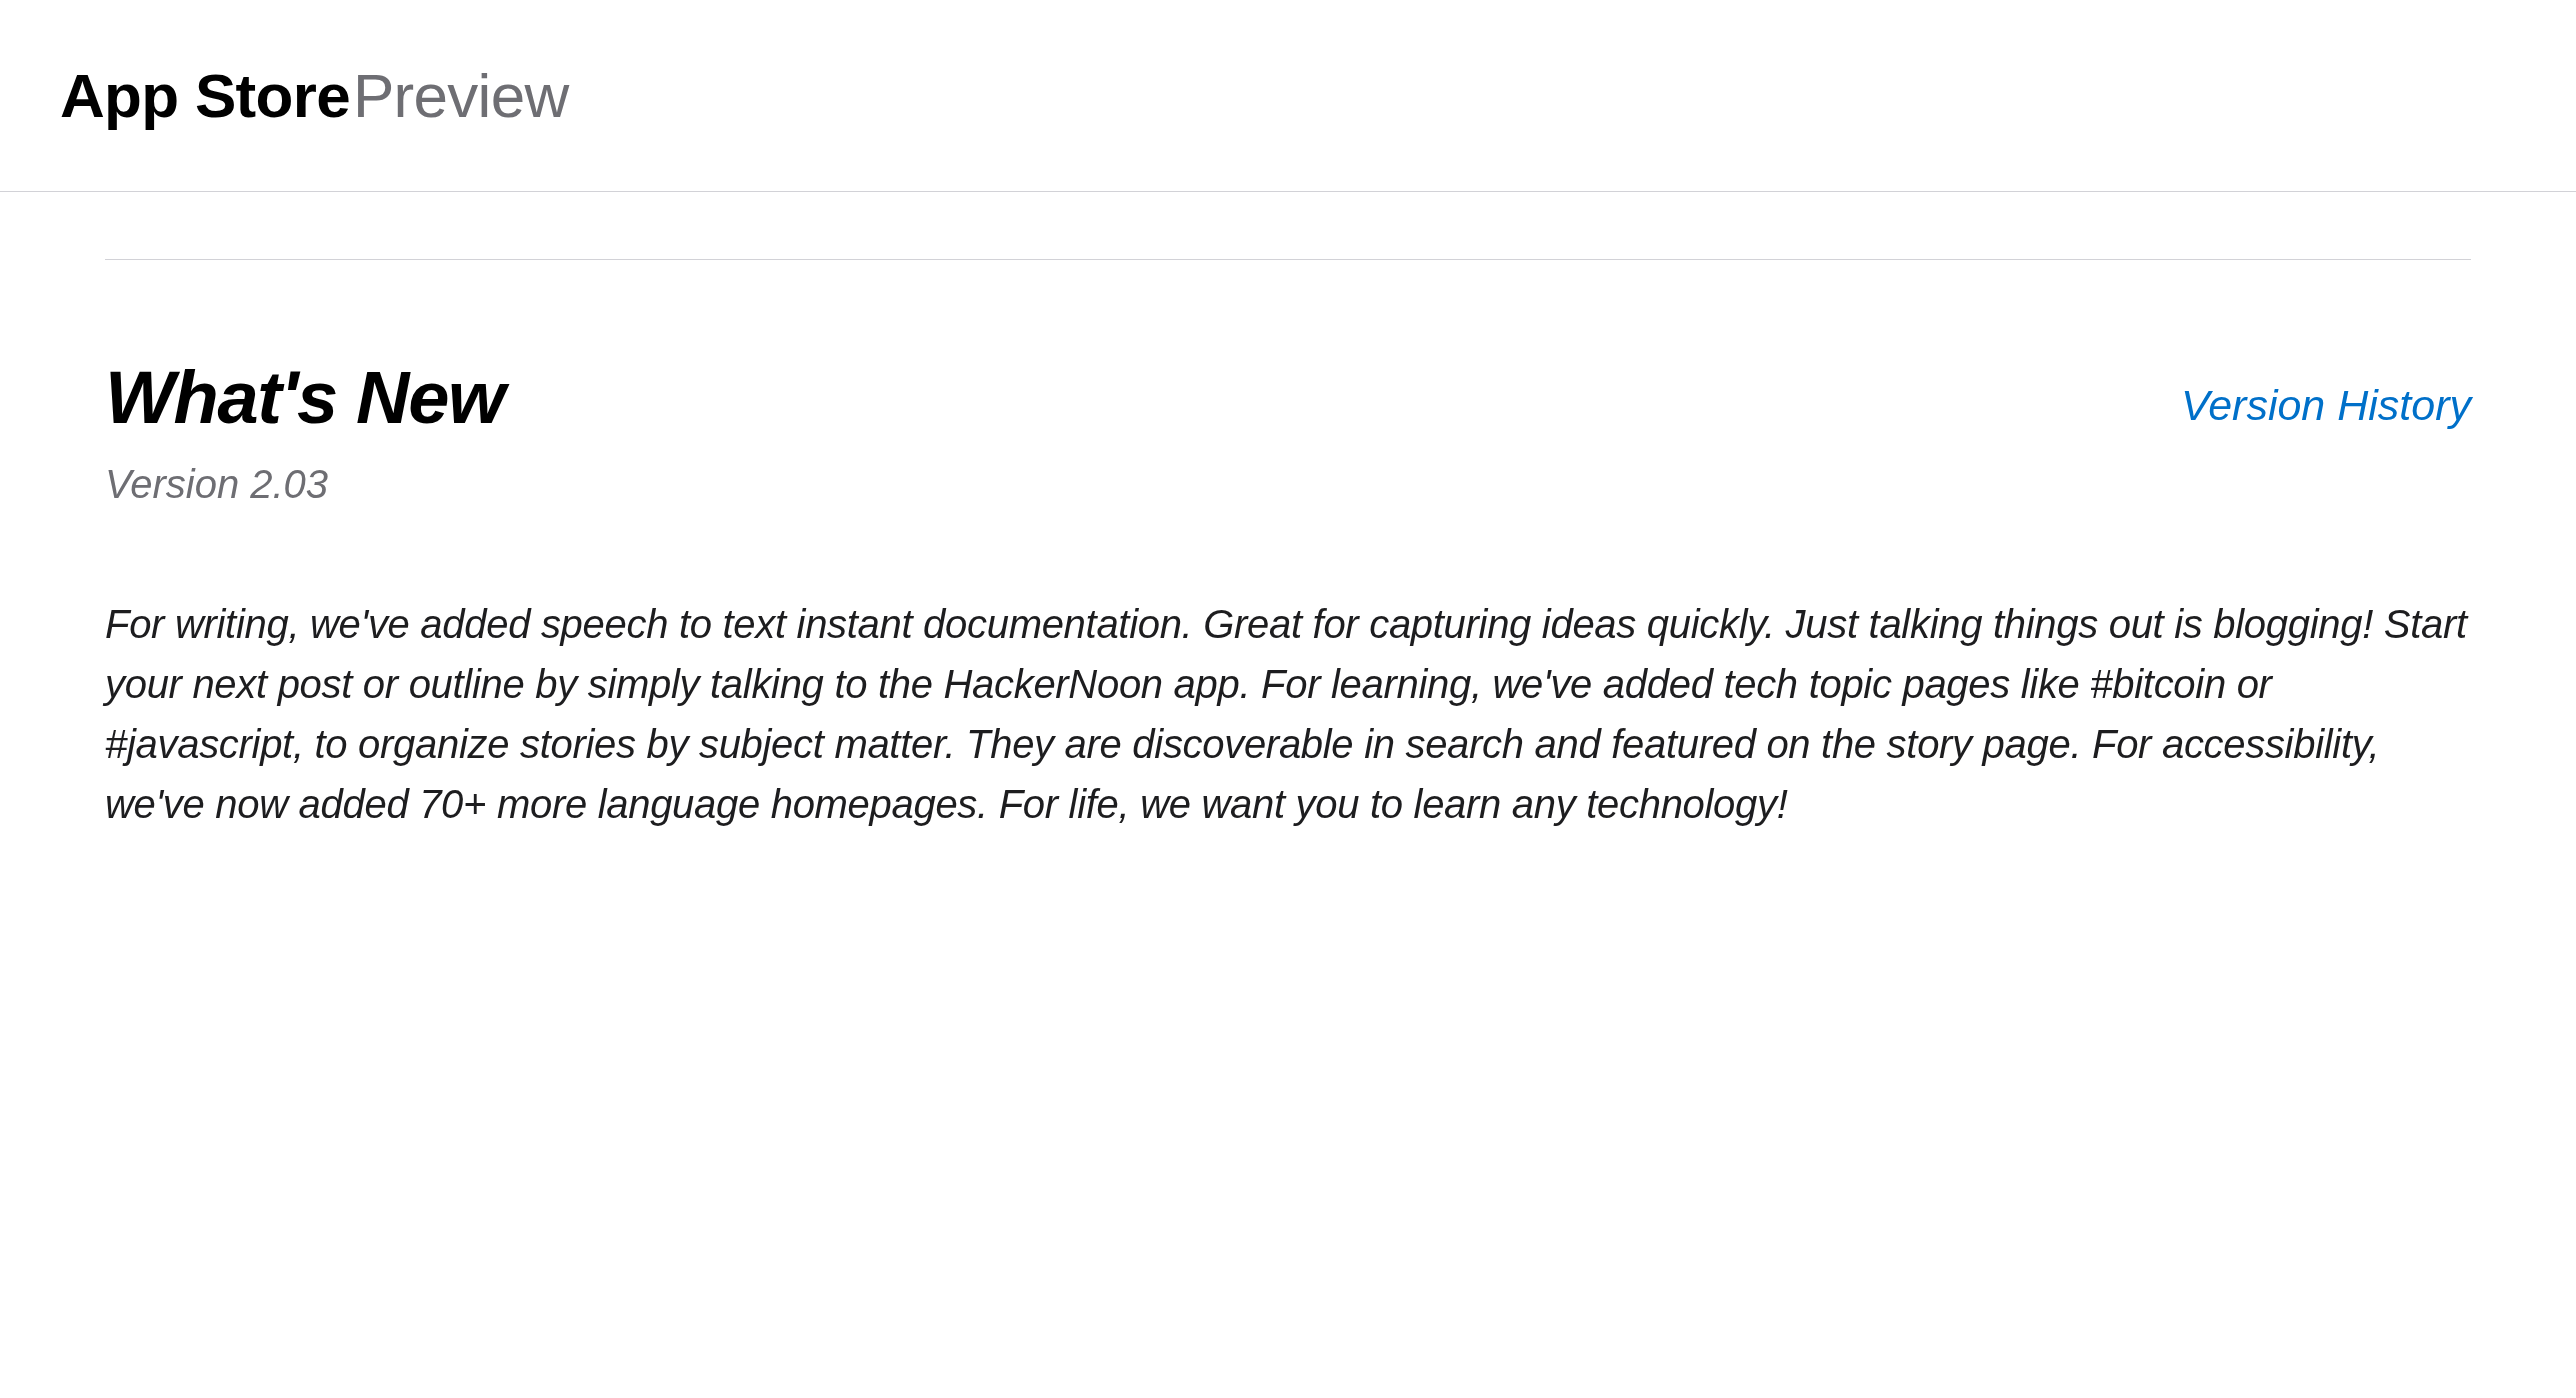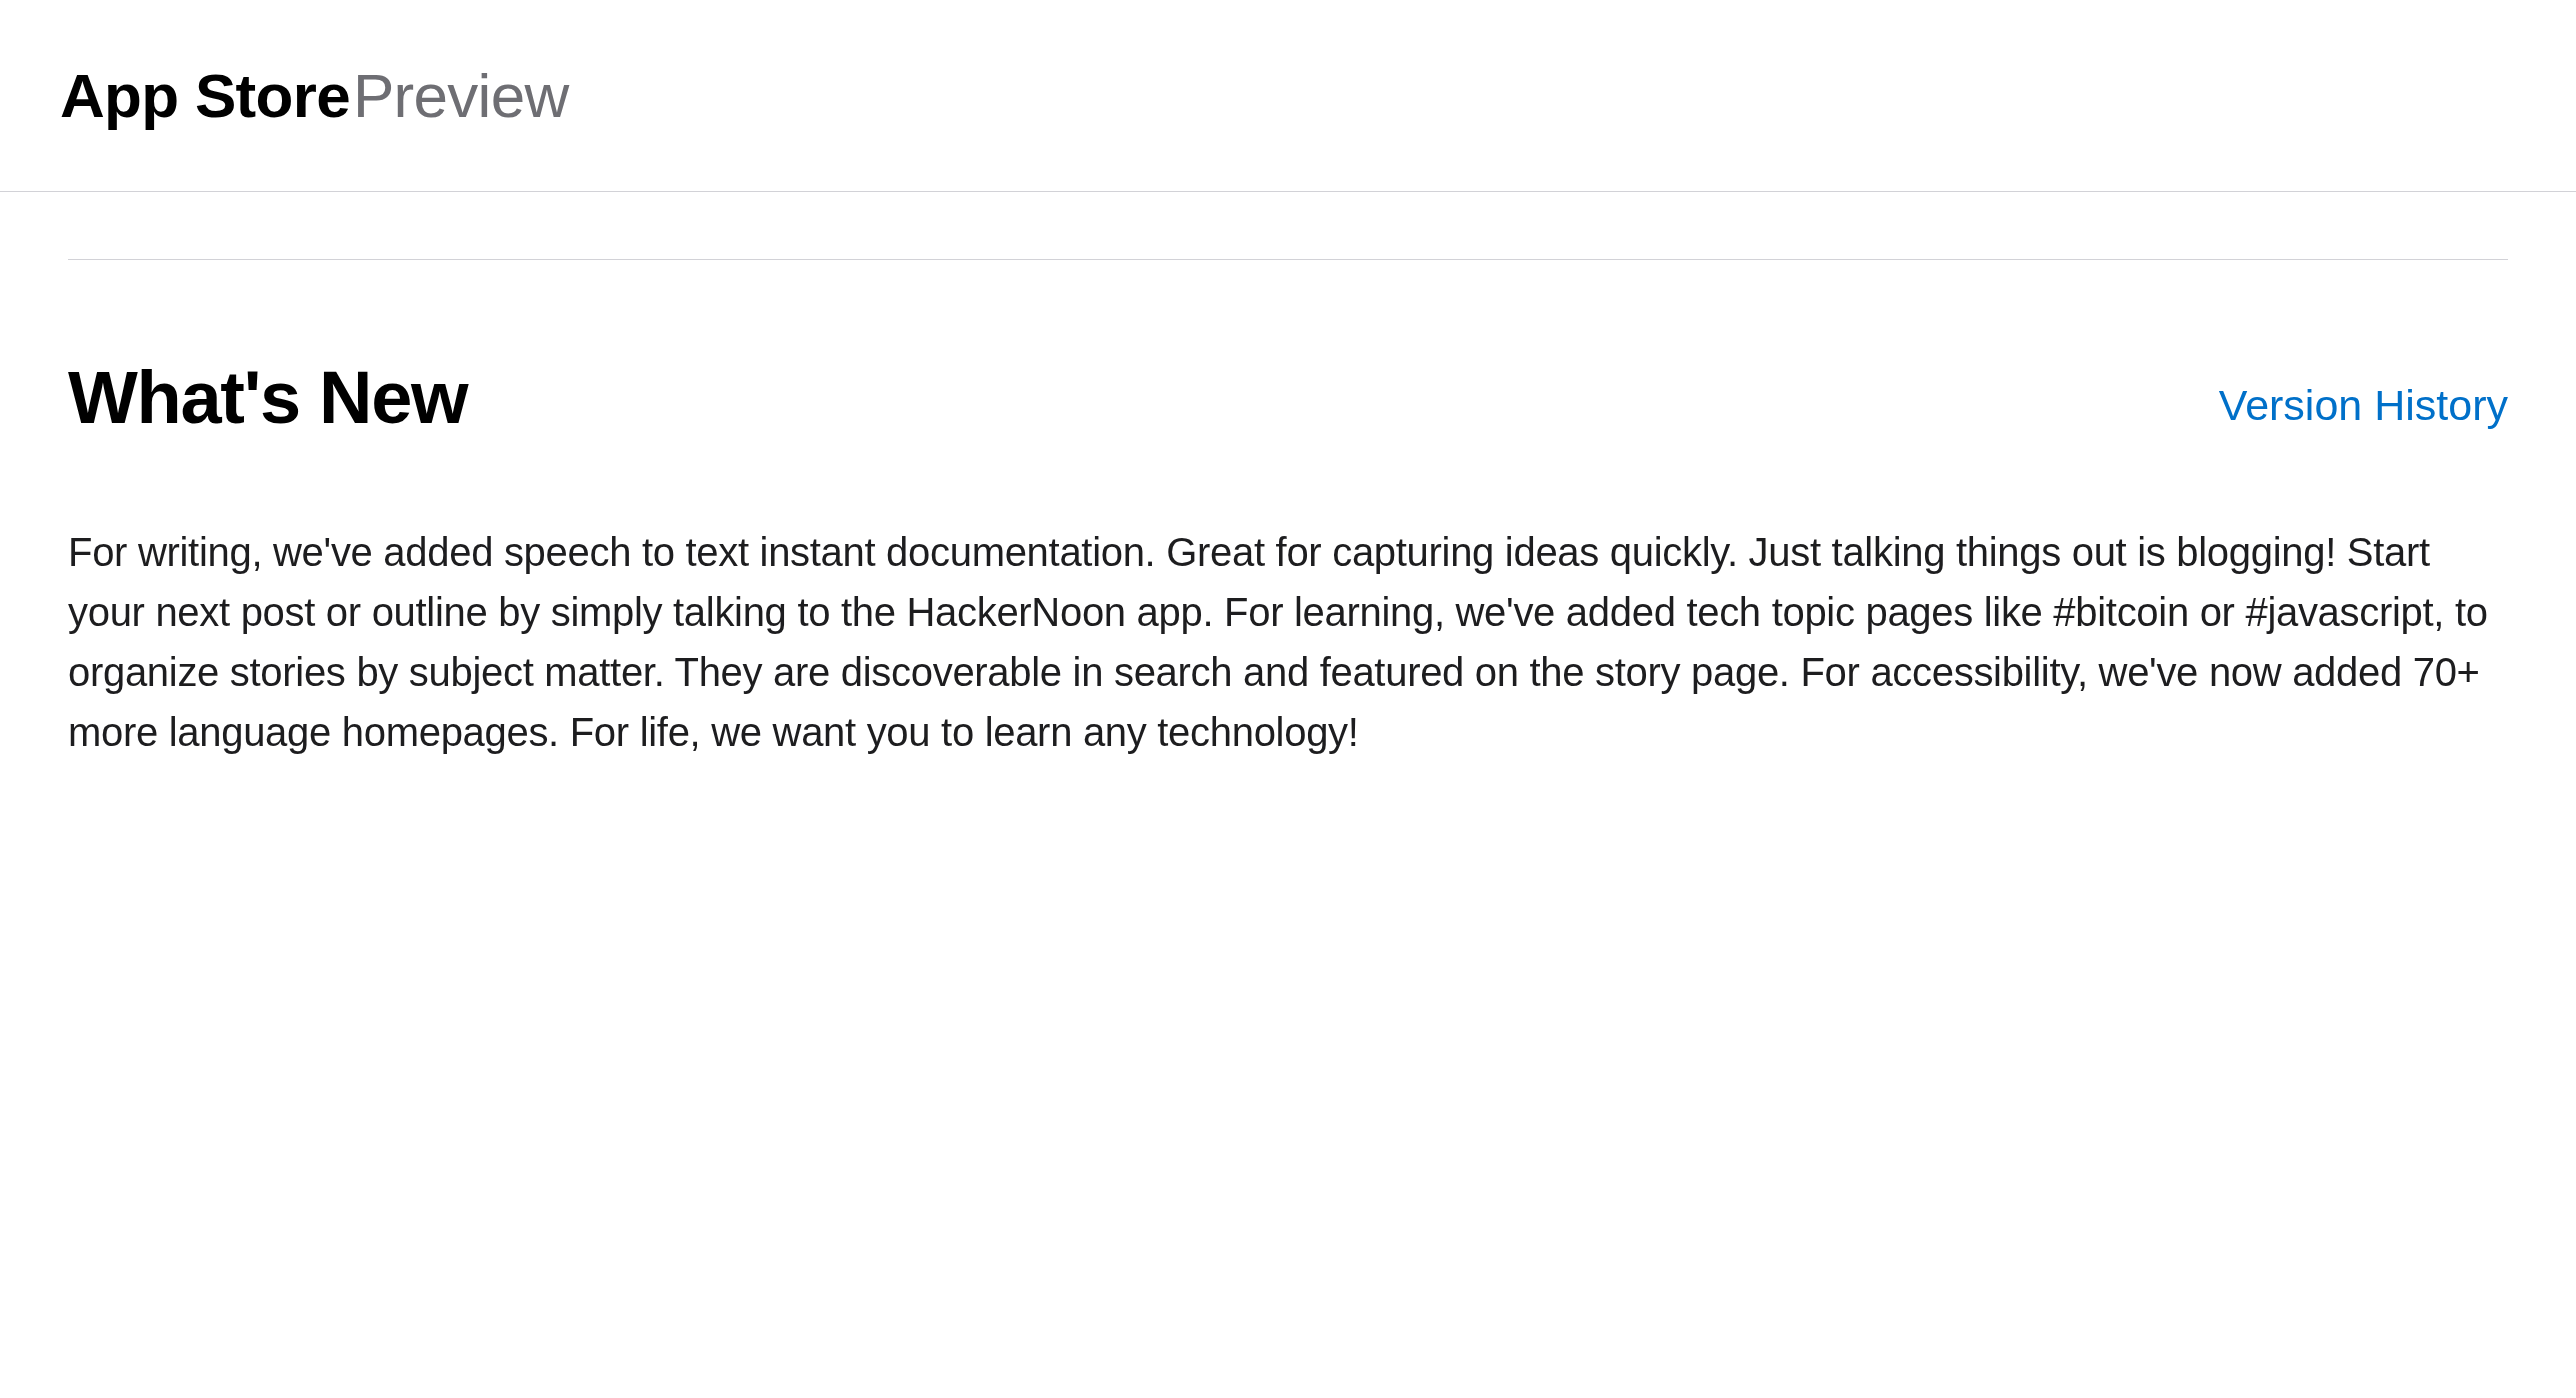--- a/index.html
+++ b/index.html
@@ -25,21 +25,22 @@
       color: #000000;
       letter-spacing: -0.7px;
     }
     .header-title-suffix {
       font-size: 62px;
       font-weight: 400;
       color: #6e6e73;
       letter-spacing: -0.7px;
     }
     .content-container {
-      padding: 0 68px;
+      padding: 0 105px;
+      font-style: italic;
     }
     .inner-divider {
       width: 100%;
       height: 1.3px;
       background: #d2d2d7;
       margin-top: 67px;
     }
     .whats-new-section {
       margin-top: 101px;
     }
@@ -87,16 +88,17 @@
 </div>
 
 <div class="content-container">
   <div class="inner-divider"></div>
 
   <div class="whats-new-section">
     <div class="section-header-row">
       <h2 class="whats-new-heading">What's New</h2>
       <a class="version-history-link">Version History</a>
     </div>
+    <div class="version-label">Version 2.03</div>
     <p class="release-notes">For writing, we've added speech to text instant documentation. Great for capturing ideas quickly. Just talking things out is blogging! Start your next post or outline by simply talking to the HackerNoon app. For learning, we've added tech topic pages like #bitcoin or #javascript, to organize stories by subject matter. They are discoverable in search and featured on the story page. For accessibility, we've now added 70+ more language homepages. For life, we want you to learn any technology!</p>
   </div>
 </div>
 
 
 </body></html>

